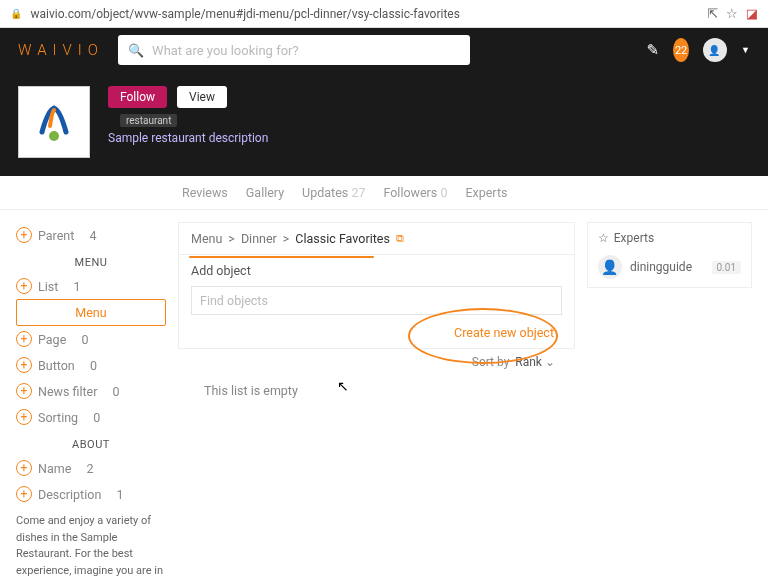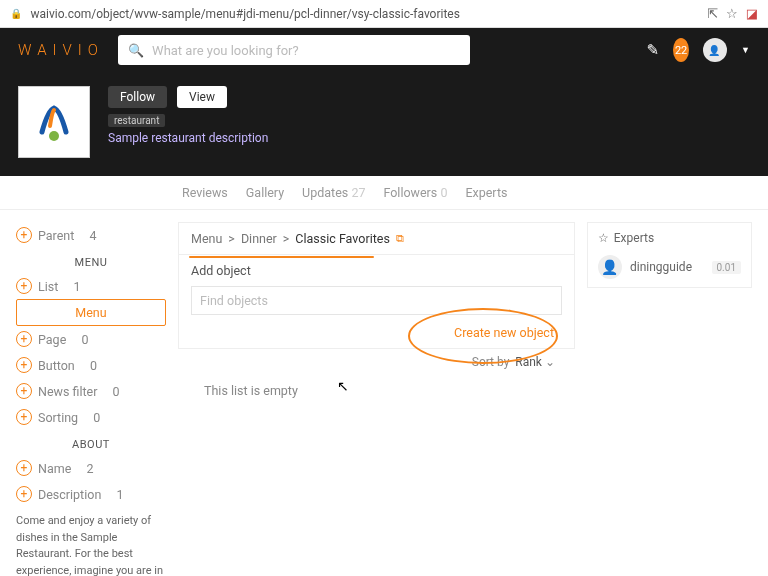--- a/index.html
+++ b/index.html
@@ -17,23 +17,23 @@
 .tspace{flex:1}
 .pen{color:#fff;font-size:15px}
 .badge{background:#f6851b;color:#fff;width:16px;height:24px;border-radius:50%;display:flex;align-items:center;justify-content:center;font-size:11px}
 .avatar{background:#e8e8e8;width:24px;height:24px;border-radius:50%;display:flex;align-items:center;justify-content:center;color:#999;font-size:10px}
 .caret{color:#fff;font-size:9px}
 .hero{background:#1a1a1a;padding:14px 18px 18px;display:flex;gap:18px}
 .logo-box{width:72px;height:72px;background:#fff;display:flex;align-items:center;justify-content:center;border:1px solid #ccc}
 .hero-info{flex:1;color:#fff}
 .hero-top{display:flex;align-items:center;gap:10px}
 .pname{font-size:22px;font-weight:600}
-.btn-follow{background:#404040;color:#fff;border:0;padding:4px 12px;border-radius:3px;font-size:12px;cursor:pointer}
+.btn-follow{background:#be185d;color:#fff;border:0;padding:4px 12px;border-radius:3px;font-size:12px;cursor:pointer}
 .btn-view{background:#fff;color:#333;border:0;padding:4px 12px;border-radius:3px;font-size:12px;cursor:pointer}
-.tag{background:#3a3a3a;color:#ccc;font-size:10px;padding:1px 6px;border-radius:2px;display:inline-block;margin:6px 0 4px}
+.tag{background:#3a3a3a;color:#ccc;font-size:10px;padding:1px 6px;border-radius:2px;display:inline-block;margin:6px 12px 4px}
 .pdesc{font-size:12px;color:#c4b5fd}
 .tabbar{border-bottom:1px solid #eee;padding:0 18px 0 182px;display:flex;gap:18px;height:34px;align-items:center;color:#999;font-size:12.5px}
 .tabbar .cnt{color:#ccc}
 .content{display:flex;padding:12px 16px;gap:12px}
 .sidebar{width:150px;flex-shrink:0}
 .srow{display:flex;align-items:center;gap:6px;padding:5px 0;color:#888;font-size:12.5px;cursor:pointer}
 .plus{width:16px;height:16px;border:1.5px solid #f6851b;border-radius:50%;display:flex;align-items:center;justify-content:center;color:#f6851b;font-size:12px;line-height:1;flex-shrink:0}
 .shead{text-align:center;color:#555;font-size:11px;letter-spacing:.5px;padding:8px 0 4px}
 .srow.active{border:1px solid #f6851b;color:#f6851b;justify-content:center;border-radius:2px;padding:5px 0}
 .stext{color:#666;font-size:11px;line-height:1.5;margin-top:6px}

